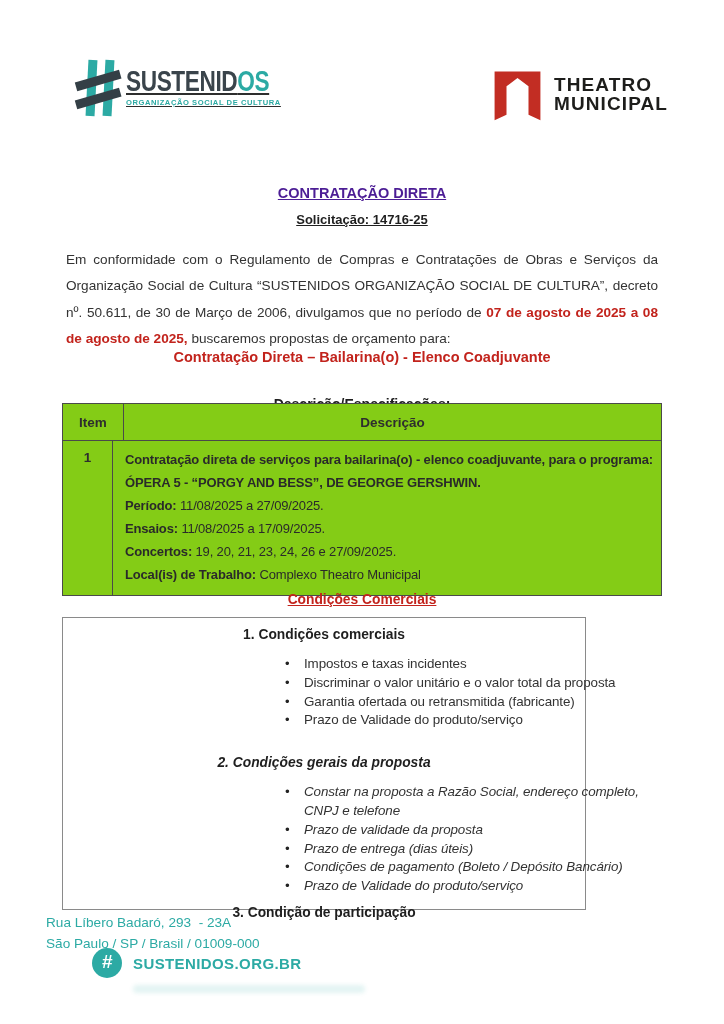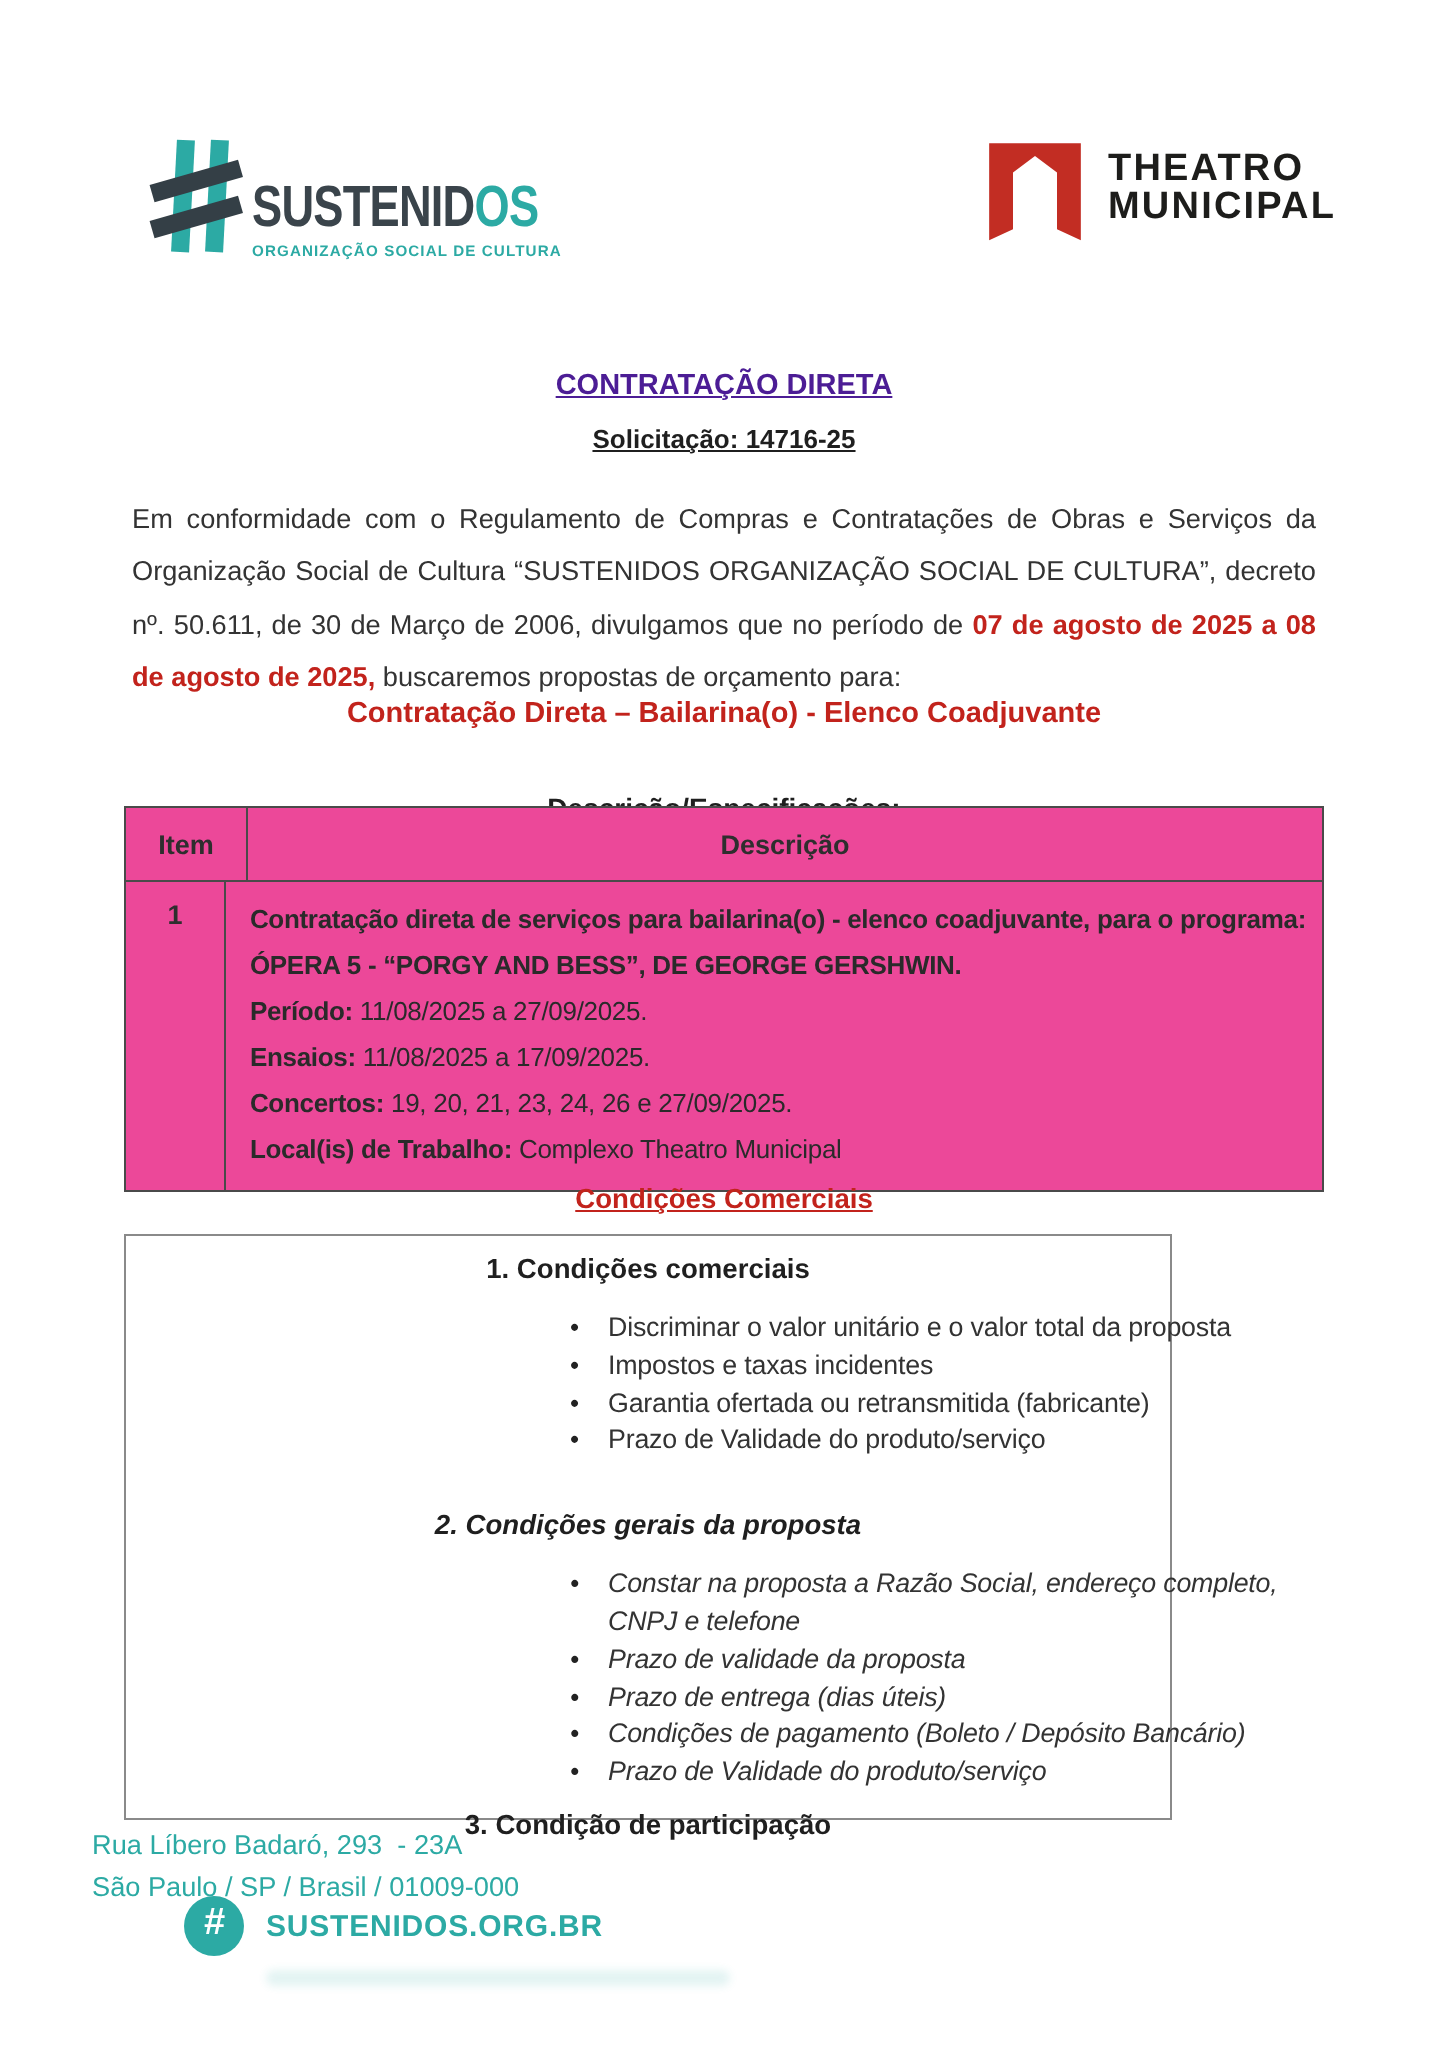--- a/index.html
+++ b/index.html
@@ -6,21 +6,21 @@
   .page{
     position:relative;
     width:724px;height:1024px;
     background:#ffffff;
     font-family:"Liberation Sans", sans-serif;
     color:#2e2e2e;
     overflow:hidden;
   }
 
   
-  .logo-sustenidos{position:absolute;left:74px;top:66px;display:flex;align-items:flex-end;}
+  .logo-sustenidos{position:absolute;left:74px;top:56px;display:flex;align-items:flex-start;text-decoration:underline;}
   .logo-sustenidos svg{display:block;}
   .logo-sus-text{margin-left:4px;margin-top:12px;}
   .logo-sus-word{font-weight:bold;font-size:29px;letter-spacing:-0.5px;line-height:26px;
     transform:scaleX(0.78);transform-origin:left top;color:#3a444b;white-space:nowrap;}
   .logo-sus-word .accent{color:#2caaa4;}
   .logo-sus-tagline{font-weight:bold;font-size:7.6px;letter-spacing:0.55px;color:#2caaa4;
     margin-top:4px;white-space:nowrap;}
 
   .logo-theatro{position:absolute;left:490px;top:67px;display:flex;align-items:center;}
   .logo-theatro svg{display:block;}
@@ -38,21 +38,21 @@
     font-size:13.6px;line-height:26.3px;text-align:justify;color:#333;}
   .intro .highlight{font-weight:bold;color:#c2231c;}
 
   .request-title{position:absolute;left:0;top:349px;width:100%;text-align:center;
     font-weight:bold;font-size:14.5px;color:#c2231c;}
   .spec-heading{position:absolute;left:0;top:382px;width:100%;text-align:center;
     font-weight:bold;font-size:14px;color:#1f1f1f;margin-top:14px;}
 
   
   .tbl{position:absolute;left:62px;top:403px;width:600px;border:1px solid #4a4a4a;
-    box-sizing:border-box;background:#ec4899;}
+    box-sizing:border-box;background:#84cc16;}
   .tbl-header{display:flex;border-bottom:1px solid #4a4a4a;height:36px;font-weight:bold;font-size:13.5px;}
   .tbl-header .col-item{width:60px;border-right:1px solid #4a4a4a;display:flex;align-items:center;justify-content:center;}
   .tbl-header .col-desc{flex:1;display:flex;align-items:center;justify-content:center;}
   .tbl-row{display:flex;}
   .tbl-row .col-item{width:60px;border-right:1px solid #4a4a4a;text-align:center;
     padding-top:9px;font-weight:bold;font-size:13.5px;box-sizing:border-box;}
   .tbl-row .col-desc{flex:1;padding:7px 8px 9px 12px;}
   .desc-line{font-size:13px;line-height:23px;letter-spacing:-0.15px;white-space:nowrap;color:#2a2a2a;}
   .desc-line b{font-weight:bold;}
 
@@ -141,22 +141,22 @@
           <div class="desc-line"><b>Local(is) de Trabalho:</b> Complexo Theatro Municipal</div>
         </div>
     </div>
   </div>
 
   <div class="commercial-heading">Condições Comerciais</div>
   <div class="cond-box" id="cond-box">
       <div class="cond-section">
         <div class="cond-title">1. Condições comerciais</div>
         <ul class="cond-list">
+          <li>Impostos e taxas incidentes</li>
           <li>Discriminar o valor unitário e o valor total da proposta</li>
-          <li>Impostos e taxas incidentes</li>
           <li>Garantia ofertada ou retransmitida (fabricante)</li>
           <li>Prazo de Validade do produto/serviço</li>
         </ul>
       </div>
       <div class="cond-section">
         <div class="cond-title">2. Condições gerais da proposta</div>
         <ul class="cond-list">
           <li>Constar na proposta a Razão Social, endereço completo, CNPJ e telefone</li>
           <li>Prazo de validade da proposta</li>
           <li>Prazo de entrega (dias úteis)</li>

